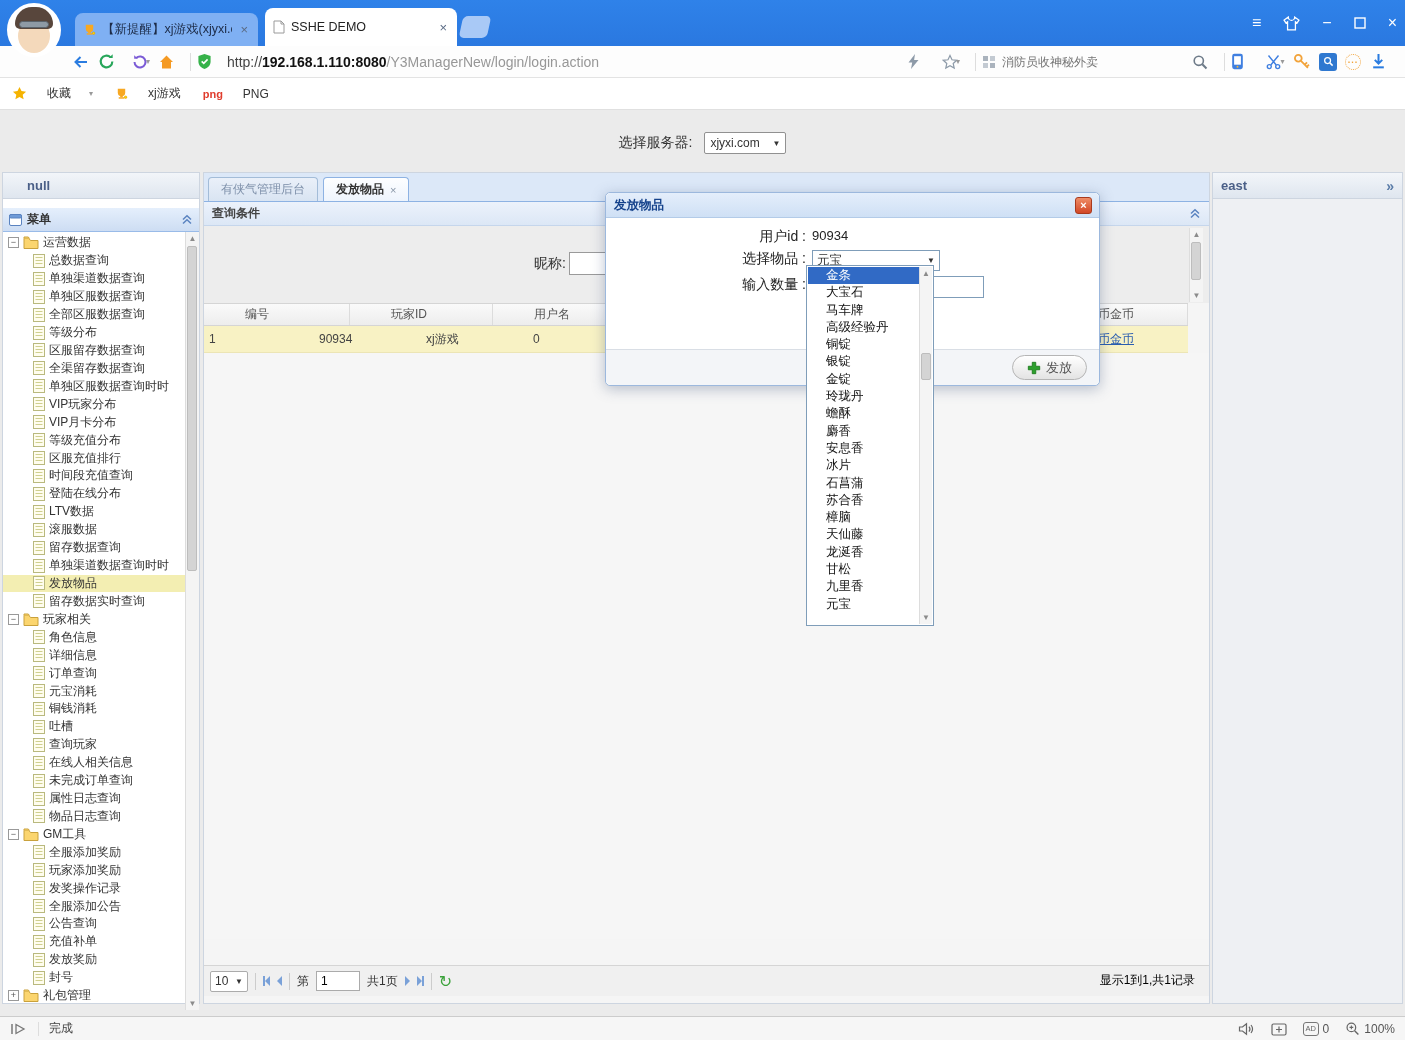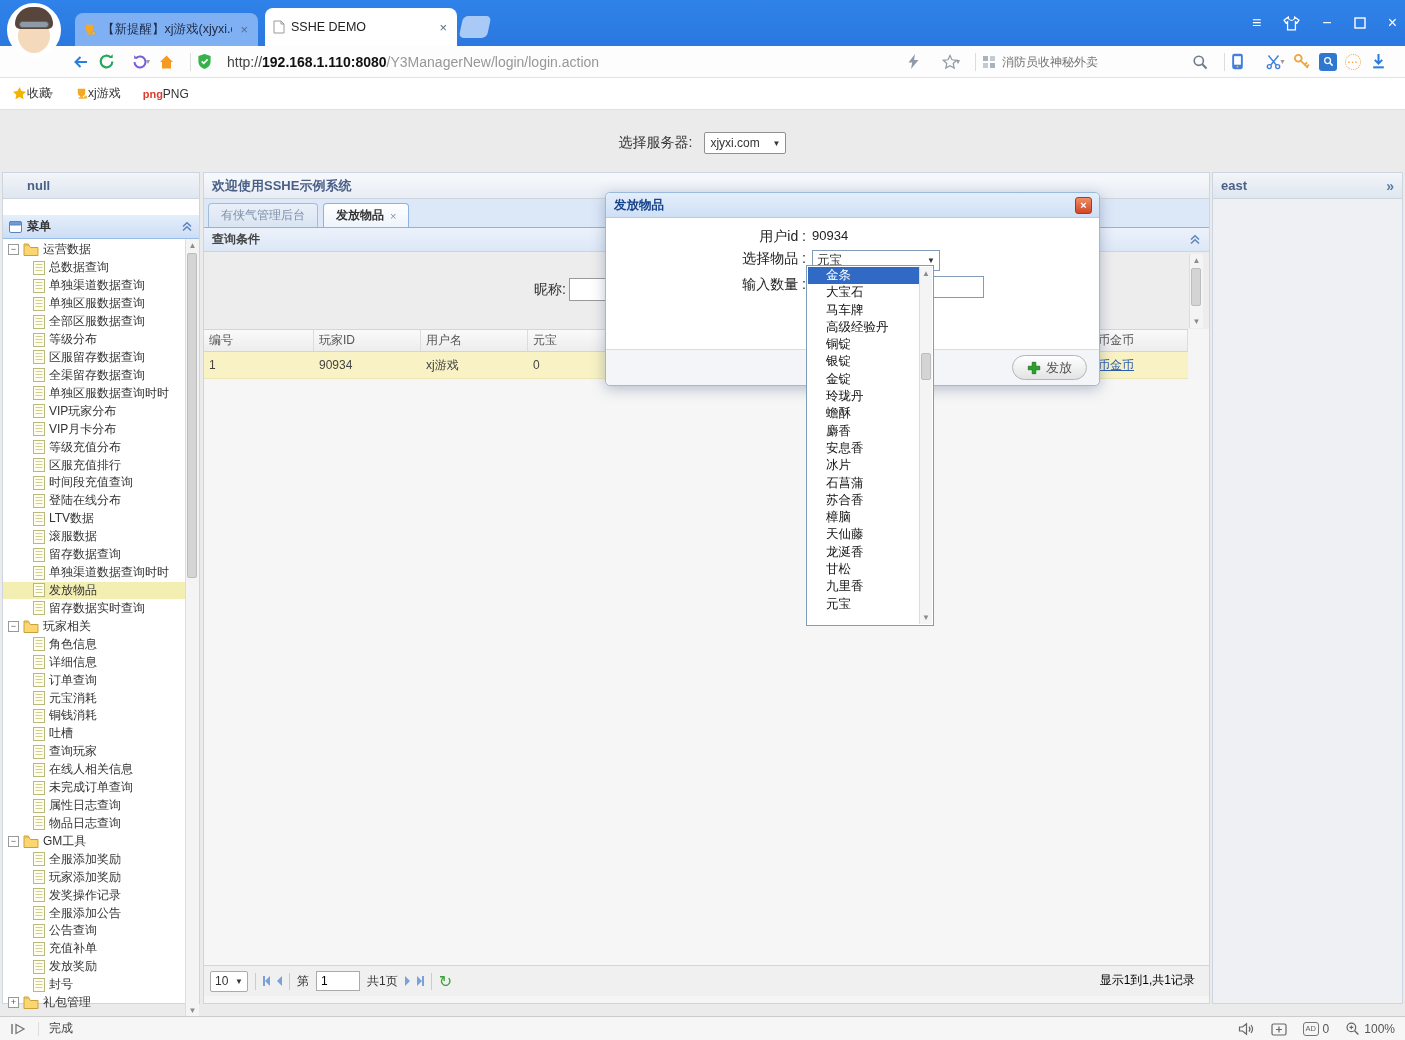--- a/index.html
+++ b/index.html
@@ -31,35 +31,35 @@
   .url-area { display:flex; align-items:center; gap:6px; margin-left:4px; flex:1; min-width:0; }
   .url-text { font-size:14px; white-space:nowrap; overflow:hidden; }
   .url-scheme { color:#444; } .url-host { color:#111; font-weight:bold; } .url-path { color:#979797; }
   .searchbox { display:flex; align-items:center; gap:6px; width:210px; flex:none; }
   .searchbox input { border:none; outline:none; font-size:12px; color:#aaa; width:140px; background:transparent; }
   .blue-sq { width:18px; height:18px; background:#2f78d0; border-radius:3px; display:flex; align-items:center; justify-content:center; }
   .smiley { width:16px; height:16px; border:1.5px dotted #f2a33a; border-radius:50%; display:flex; align-items:center; justify-content:center; color:#f2a33a; font-weight:bold; font-size:9px; letter-spacing:1px; padding-bottom:4px; }
 
   
   .bookmarks { position:absolute; top:78px; left:0; width:1405px; height:32px; background:#fff; border-bottom:1px solid #e0e0e0; display:flex; align-items:center; padding-left:12px; gap:22px; }
-  .bm-item { display:flex; align-items:center; gap:0; cursor:pointer; color:#333; }
+  .bm-item { display:flex; align-items:center; gap:20px; cursor:pointer; color:#333; }
   .png-tag { color:#e03c2d; font-weight:bold; font-size:11px; }
 
   
   .server-row { position:absolute; top:130px; left:0; width:1405px; height:26px; display:flex; align-items:center; justify-content:center; gap:12px; }
   .server-label { font-size:14px; color:#333; }
   .server-select { width:82px; height:22px; background:#fff; border:1px solid #919191; border-radius:2px; display:flex; align-items:center; justify-content:space-between; padding:0 5px; cursor:pointer; }
   .server-select .val { font-size:12px; color:#333; }
   .sel-caret { font-size:8px; color:#333; }
 
   .panel-header { height:27px; display:flex; align-items:center; padding:0 8px; background:linear-gradient(#f2f5f9,#dfe6ef); border:1px solid #cdd5e0; font-weight:bold; color:#4a5f87; font-size:13px; }
 
   
   .west { position:absolute; top:172px; left:2px; width:198px; height:832px; background:#fff; border:1px solid #cdd5e0; }
-  .west .panel-header { margin:-1px -1px 16px -1px;padding-left:24px; }
+  .west .panel-header { margin:-1px -1px 9px -1px;padding-left:24px; }
   .accordion { height:24px; background:linear-gradient(#e5effc,#cdddf3); border-bottom:1px solid #99bbe8; display:flex; align-items:center; padding:0 6px; gap:5px; font-weight:bold; color:#333; }
   .accordion .grow { flex:1; }
   .tree-wrap { position:relative; height:778px; overflow:hidden; }
   .tree { position:absolute; top:2px; left:0; width:183px; }
   .tree-row { height:17.93px; display:flex; align-items:center; gap:4px; white-space:nowrap; cursor:pointer; }
   .tree-row.folder { padding-left:5px; font-size:12px; }
   .tree-row.leaf { padding-left:30px; font-size:12px; color:#333; }
   .tree-row.sel { background:#f3eeb2; }
   .expander { width:11px; height:11px; border:1px solid #999; background:#fff; font-size:9px; line-height:9px; text-align:center; color:#555; flex:none; }
   .sbar { position:absolute; background:#f4f4f4; border-left:1px solid #ddd; }
@@ -78,21 +78,21 @@
   .querybar { height:24px; background:linear-gradient(#ecf2fb,#dce7f6); border-bottom:1px solid #c5d6ec; display:flex; align-items:center; padding:0 8px; font-weight:bold; color:#444; }
   .querybar .grow { flex:1; }
   .querybody { position:relative; height:77px; background:#ededed; }
   .nick { position:absolute; left:330px; top:26px; display:flex; align-items:center; gap:3px; font-size:14px; color:#333; }
   .nick input { width:130px; height:23px; border:1px solid #9a9a9a; background:#fff; }
   .qb-sbar { top:2px; right:6px; width:14px; height:74px; }
 
   .grid-head { height:23px; display:flex; background:linear-gradient(#fafafa,#ededed); border-top:1px solid #d5d5d5; border-bottom:1px solid #d5d5d5; width:984px; }
   .grid-row { height:27px; display:flex; align-items:center; background:#f8f2c4; width:984px; border-bottom:1px solid #ece5b5; }
   .g-cell { display:flex; align-items:center; padding-left:5px; font-size:12px; color:#555; height:100%; }
-  .grid-head .g-cell { border-right:1px solid #dcdcdc; color:#555; }
+  .grid-head .g-cell { border-right:1px solid #dcdcdc; color:#555;margin-left:36px; }
   .grid-row .g-cell { color:#444; }
   .g-cell.c0 { width:110px; } .g-cell.c1 { width:107px; } .g-cell.c2 { width:107px; } .g-cell.c3 { width:107px; }
   .g-cell.c4 { margin-left:auto; width:95px; }
   .grid-row .g-cell.link { color:#2a5db0; text-decoration:underline; cursor:pointer; }
   .grid-empty { height:586px; background:#f6f6f6; }
 
   .pager { position:absolute; left:0; bottom:7px; width:1005px; height:31px; background:#f0f0f0; border-top:1px solid #d5d5d5; display:flex; align-items:center; padding:0 6px; gap:7px; }
   .pg-select { width:38px; height:21px; background:#fff; border:1px solid #ababab; border-radius:2px; display:flex; align-items:center; justify-content:space-between; padding:0 4px; cursor:pointer; }
   .pg-sep { width:1px; height:17px; background:#ccc; }
   .pg-btn { display:flex; align-items:center; cursor:pointer; }
@@ -731,23 +731,20 @@
         </div>
       <div class="sbar west-sbar">
         <span class="arr" style="top:0">▲</span>
         <div class="thumb" style="top:14px;height:325px"></div>
         <span class="arr" style="bottom:0">▼</span>
       </div>
     </div>
   </div>
 
   <div class="center">
-    <div class="panel-header">
-      <span>欢迎使用SSHE示例系统</span>
-    </div>
     <div class="tabstrip">
       <div class="ctab inactive">
         <span>有侠气管理后台</span>
       </div>
       <div class="ctab active">
         <span>发放物品</span>
         <span class="x">×</span>
       </div>
     </div>
     <div class="querybar">

